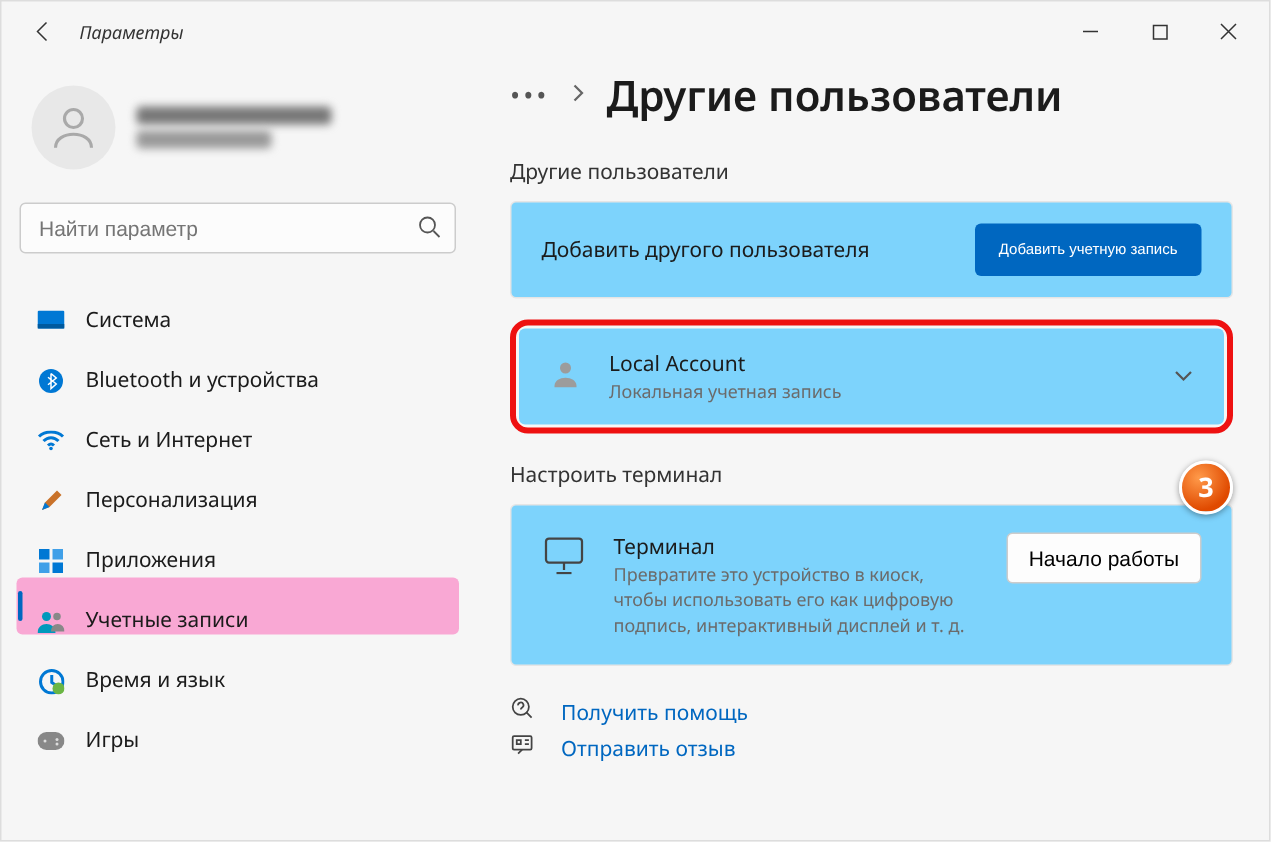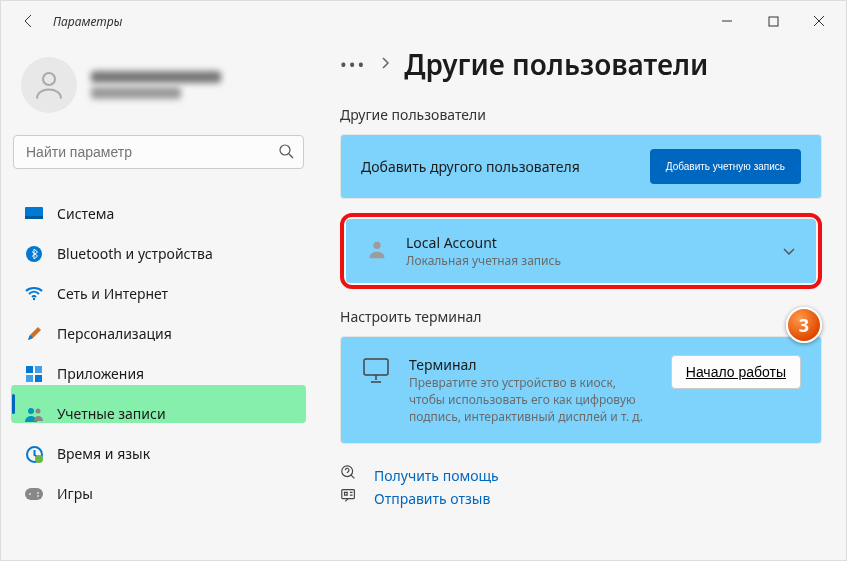--- a/index.html
+++ b/index.html
@@ -42,42 +42,42 @@
   .search input {
     width:100%; height:34px; border:1px solid #ccc; border-radius:4px;
     background:#fcfcfc; padding:0 36px 0 12px; font-size:14px; outline:none;
   }
   .search-ico { position:absolute; right:10px; top:8px; color:#555; }
 
   
   .nav { display:flex; flex-direction:column; gap:2px; padding:0 2px; }
   .nav-item { display:flex; align-items:flex-end; gap:14px; padding:0 14px; height:38px;
               border-radius:4px; font-size:14px; position:relative; }
-  .nav-item.active { background:#86efac; }
+  .nav-item.active { background:#f9a8d4; }
   .nav-item.active::before { content:""; position:absolute; left:1px; top:9px; bottom:9px;
        width:3px; border-radius:2px; background:#0067c0; }
   .nav-item .ico { width:18px; height:18px; display:flex; align-items:center; justify-content:center; flex-shrink:0; }
 
   
   .crumb { display:flex; align-items:center; gap:14px; padding-top:4px; padding-bottom:4px; }
   h1 { font-size:28px; font-weight:600; margin:0; }
   .dots { font-size:18px; color:#555; letter-spacing:2px; }
   .chev { color:#666; }
 
   .secttl { font-size:14px; color:#333; font-weight:400; margin:18px 0 10px 0; }
 
   
   .card { background:#7dd3fc; border:1px solid #e5e5e5; border-radius:4px; }
   .card-row { display:flex; align-items:center; padding:14px 20px; gap:18px; }
   .card-sub { font-size:12px; color:#6b6b6b; }
   .card-ttl { font-size:14px; }
   .pill-btn { background:#0067c0; color:#fff; border:none; border-radius:4px;
               padding:12px 16px; font-size:10px; margin-left:auto;text-align:center; }
   .out-btn { background:#fdfdfd; border:1px solid #ccc; border-radius:4px; padding:8px 14px;
-             font-size:14px; margin-left:auto;text-decoration:underline; }
+             font-size:14px; margin-left:auto; }
 
   .highlight { border:4px solid #e11; border-radius:12px; padding:2px; margin-top:14px; }
   .highlight .card { border:none; }
   .expand-ico { margin-left:auto; color:#555; }
 
   
   .kiosk { width:30px; height:30px; display:flex; align-items:center; justify-content:center; }
 
   
   .links { display:flex; flex-direction:column; gap:1px; margin-top:20px; }

